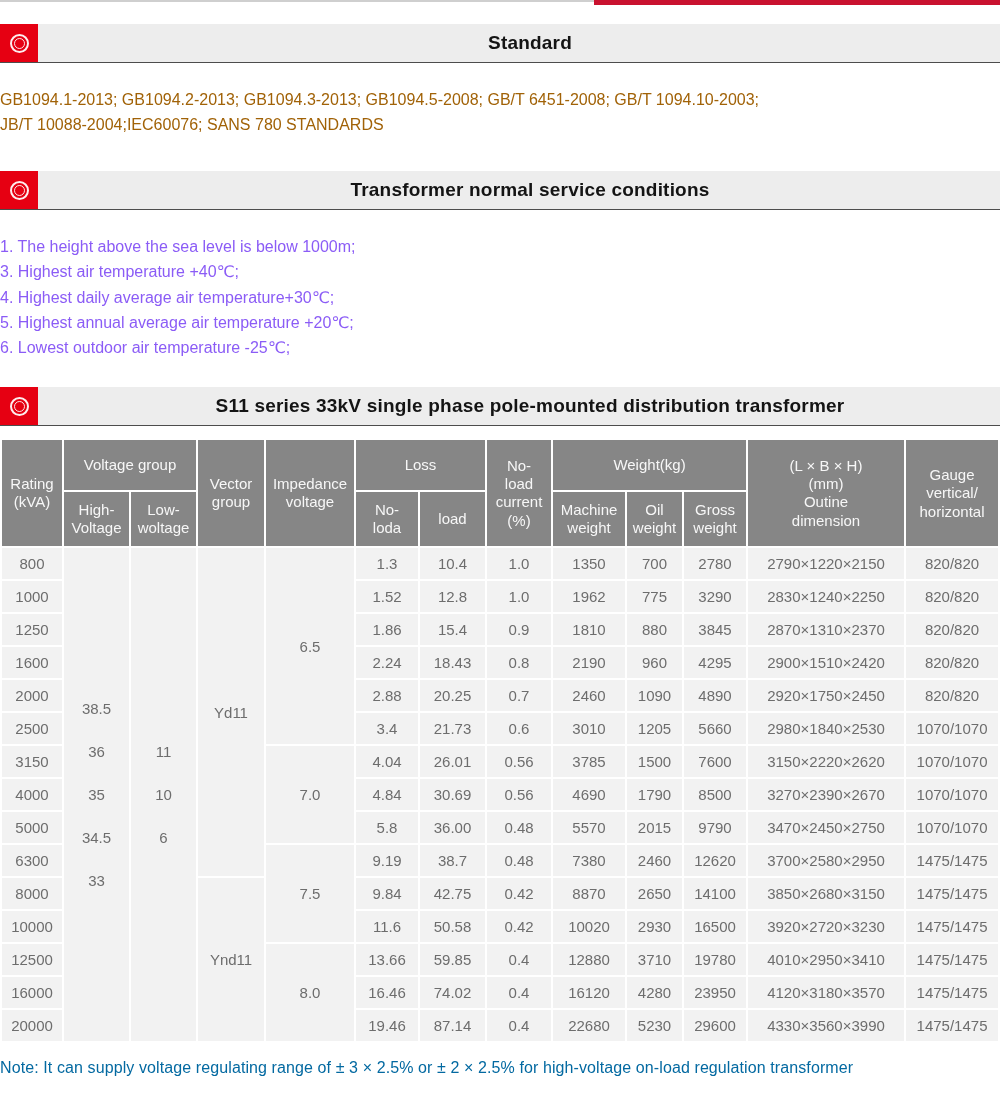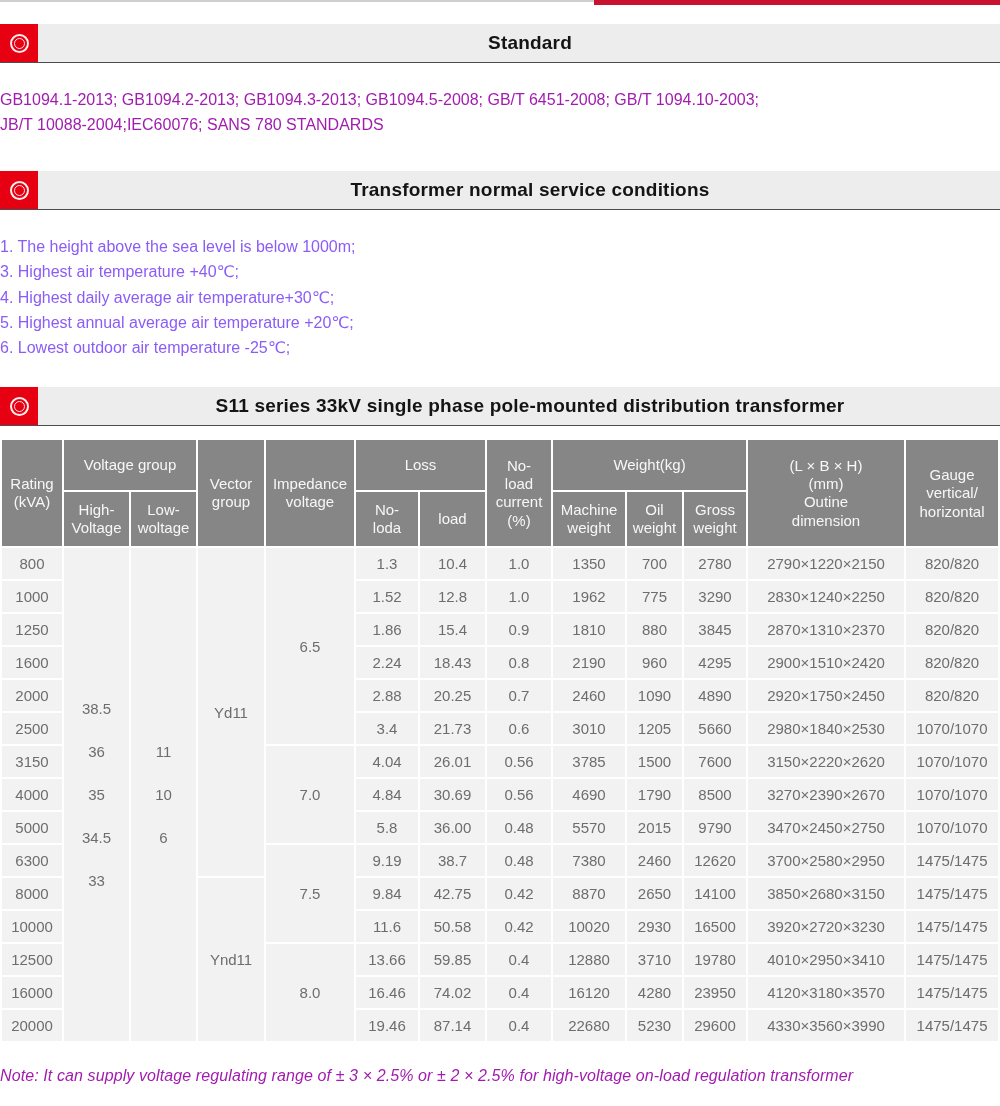--- a/index.html
+++ b/index.html
@@ -17,36 +17,36 @@
   .sec1 { margin-top:19px; } .sec2 { margin-top:34px; } .sec3 { margin-top:27px; }
   .bullet { width:38px; height:38px; background:#e60012; flex:none;
             display:flex; align-items:center; justify-content:center; }
   .ring { width:19px; height:19px; border:2px solid rgba(255,255,255,.93); border-radius:50%;
           display:flex; align-items:center; justify-content:center; }
   .ring::before { content:""; width:9px; height:9px; border:1px solid rgba(255,255,255,.88); border-radius:50%; }
   .band { flex:1; background:#ededed; display:flex; align-items:center; padding-left:22px;justify-content:center; }
   .band h2 { margin:0; font-size:19px; color:#141414; font-weight:bold; letter-spacing:.2px; }
 
   
-  .standards { margin-top:24px; font-size:16px; line-height:25px; color:#a21caf; }
+  .standards { margin-top:24px; font-size:16px; line-height:25px; color:#a16207; }
   .cond { margin-top:24px; }
   .cond div { font-size:16px; line-height:25.3px; color:#8b5cf6; }
 
   
   table.spec { border-collapse:separate; border-spacing:2px; table-layout:fixed;
                width:1000px; margin-top:12px; background:#fff; }
   .spec th { background:#868686; color:#f7f7f7; font-weight:normal; font-size:15px;
              line-height:1.22; white-space:pre-line; padding:0; text-align:center; }
   .spec thead tr.r1 th { height:50px; }
   .spec thead tr.r2 th { height:54px; }
   .spec td { background:#f2f2f2; color:#6d6d6d; font-size:15px; text-align:center;
              height:31px; padding:0; vertical-align:middle; }
   .spec td.stack div { line-height:43px; }
 
-  .note { margin-top:24px; font-size:16px; color:#a21caf; letter-spacing:.1px;font-style:italic; }
+  .note { margin-top:16px; font-size:16px; color:#0369a1; letter-spacing:.1px; }
 </style>
 </head>
 <body>
 
 <div id="page">
 
   <div class="top-rule">
     <div class="hairline"></div>
     <div class="red-bar"></div>
   </div>

